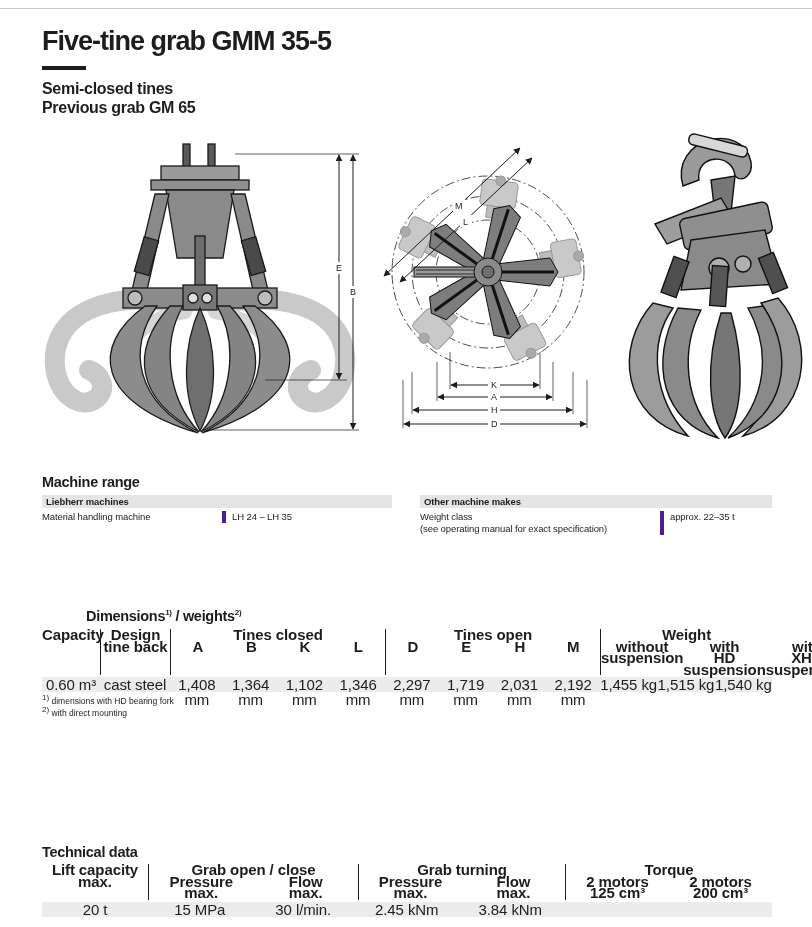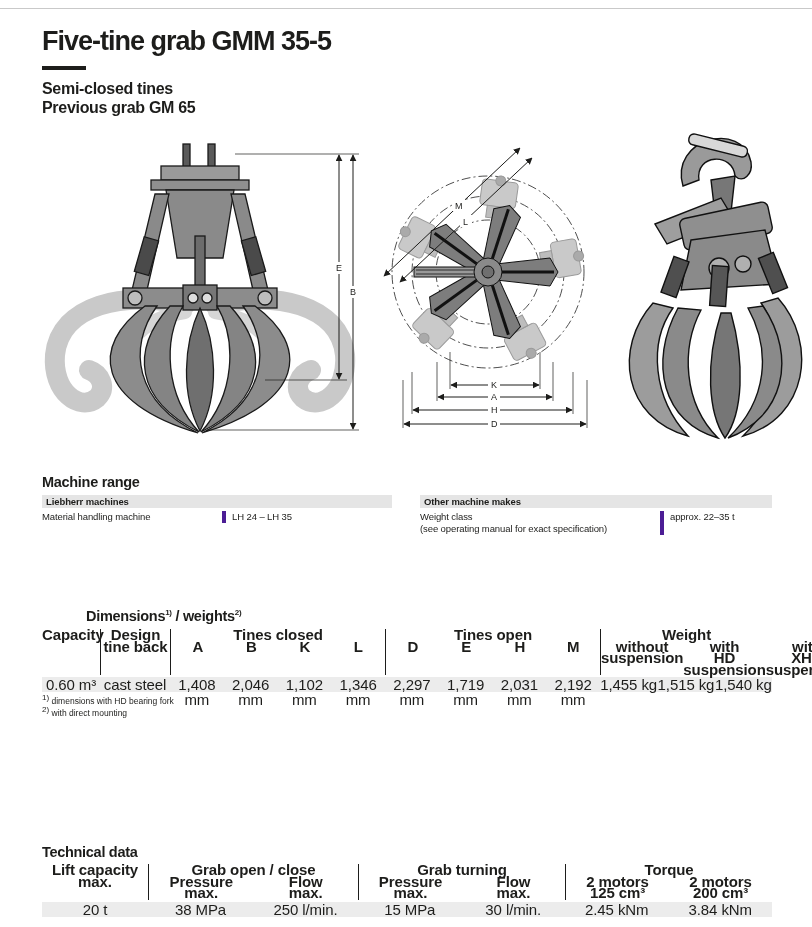--- a/index.html
+++ b/index.html
@@ -297,21 +297,21 @@
             <div>suspension</div>
           </div>
         </div>
       </div>
     </div>
     <div class="datarow">
       <div class="cell" style="width:58px;">0.60 m³</div>
       <div class="cell" style="width:70px;">cast steel</div>
       <div class="subcells" style="width:215px;">
         <div class="cell">1,408 mm</div>
-        <div class="cell">2,046 mm</div>
+        <div class="cell">1,364 mm</div>
         <div class="cell">1,102 mm</div>
         <div class="cell">1,346 mm</div>
       </div>
       <div class="subcells" style="width:215px;">
         <div class="cell">2,297 mm</div>
         <div class="cell">1,719 mm</div>
         <div class="cell">2,031 mm</div>
         <div class="cell">2,192 mm</div>
       </div>
       <div class="subcells" style="width:172px;">
@@ -370,24 +370,20 @@
           </div>
           <div class="subcell">
             <div>2 motors</div>
             <div>200 cm³</div>
           </div>
         </div>
       </div>
     </div>
     <div class="datarow">
       <div class="cell" style="width:106px;">20 t</div>
-      <div class="subcells" style="width:210px;">
-        <div class="cell">38 MPa</div>
-        <div class="cell">250 l/min.</div>
-      </div>
       <div class="subcells" style="width:207px;">
         <div class="cell">15 MPa</div>
         <div class="cell">30 l/min.</div>
       </div>
       <div class="subcells" style="width:207px;">
         <div class="cell">2.45 kNm</div>
         <div class="cell">3.84 kNm</div>
       </div>
     </div>
   </div>

